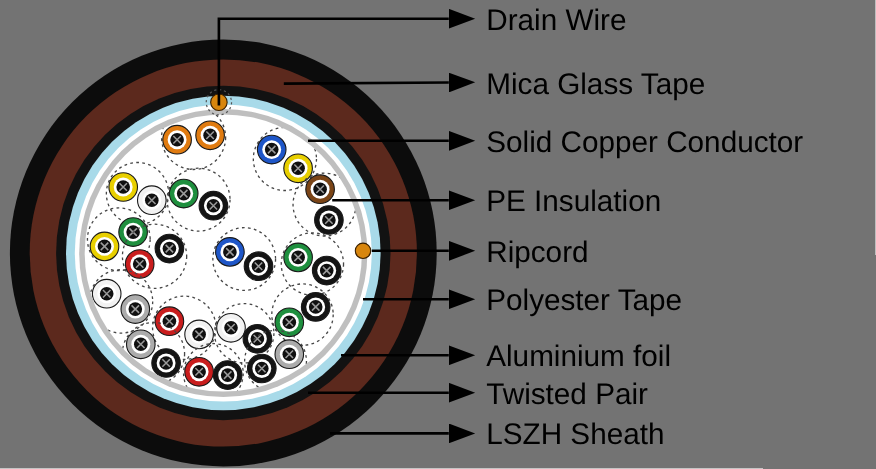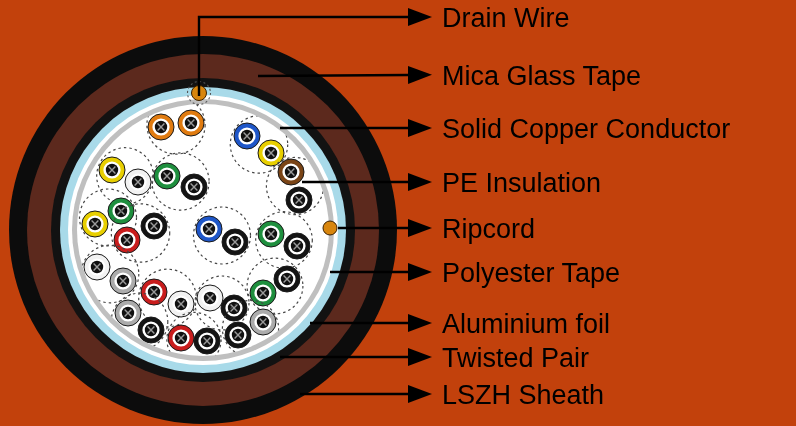--- a/index.html
+++ b/index.html
@@ -1,16 +1,16 @@
 <!DOCTYPE html>
 <html><head>
 <meta charset="utf-8">
 <style>
   html,body{margin:0;padding:0;background:#ffffff;}
-  .stage{width:796px;height:426px;position:relative;background:#c2410c;
+  .stage{width:796px;height:426px;position:relative;background:#737373;
          font-family:"Liberation Sans",sans-serif;overflow:hidden;}
   svg{display:block;}
   .leader{fill:none;stroke:#000;stroke-width:2.4;marker-end:url(#arrowhead);}
   .lbl{font-size:27px;fill:#000;font-family:"Liberation Sans",sans-serif;}
   .pair-outline{fill:none;stroke:#474747;stroke-width:1.2;stroke-dasharray:2.5 3;}
   .dotted{fill:none;stroke:#555;stroke-width:1.1;stroke-dasharray:2 2.5;}
 </style>
 </head>
 <body>
 

